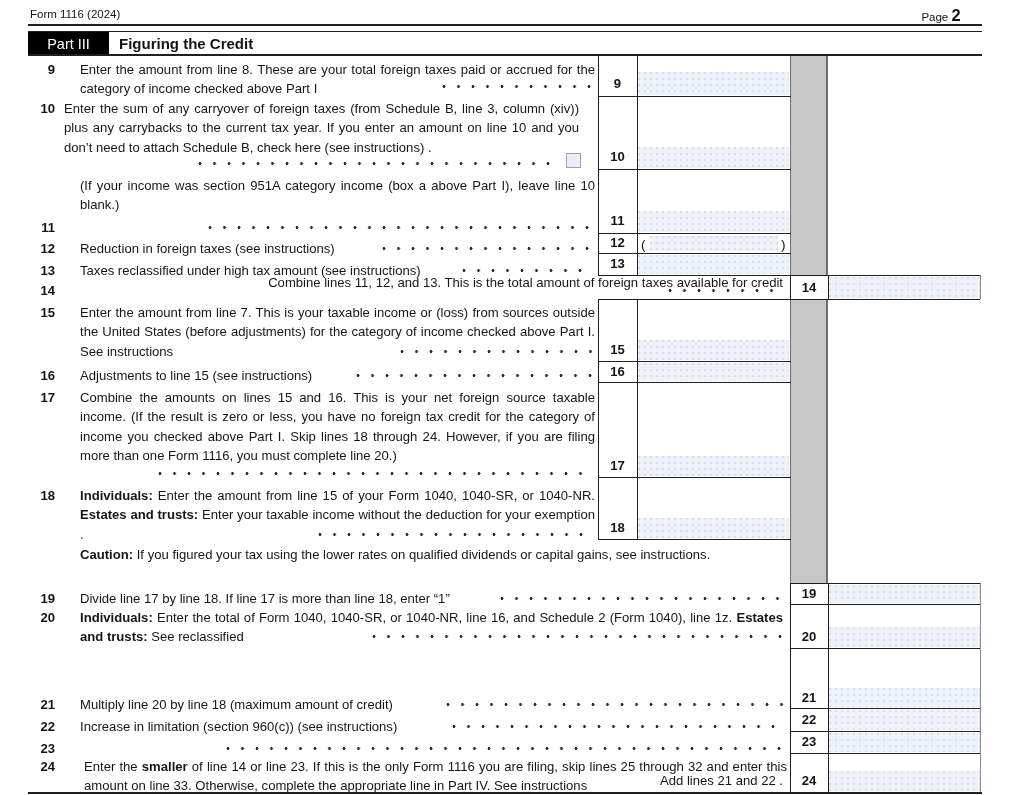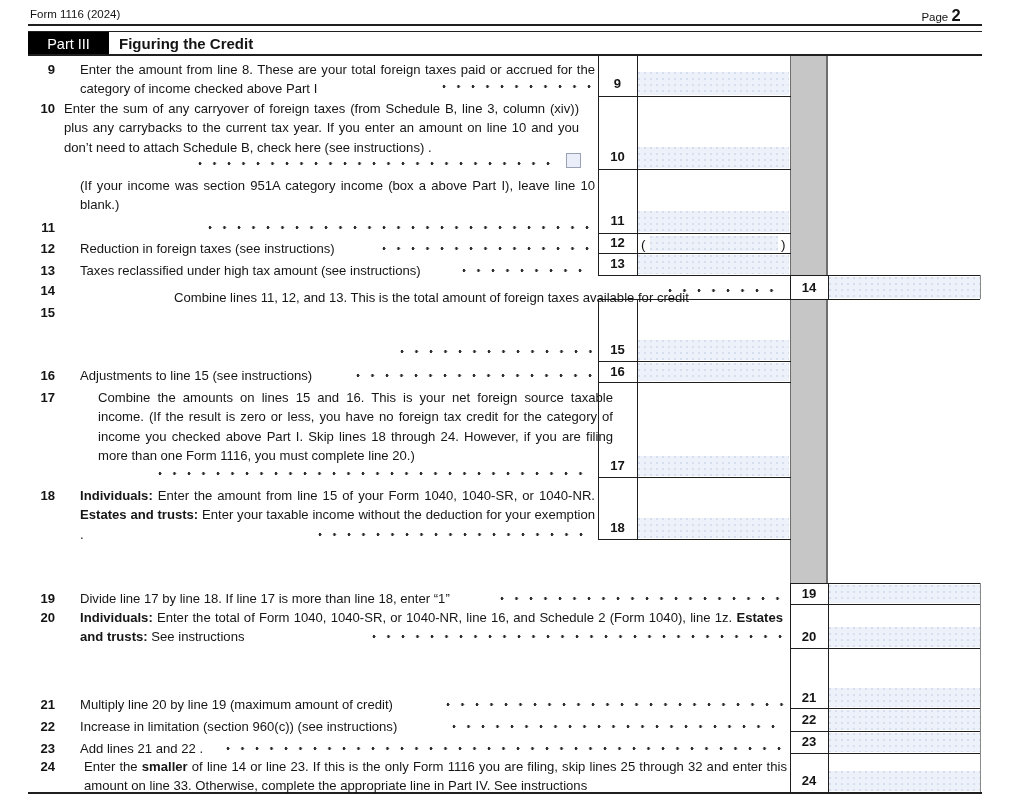--- a/index.html
+++ b/index.html
@@ -138,74 +138,81 @@
   </div>
   <div class="dots" style="left:382px;top:246px;width:210px;"></div>
 
   <div class="num" style="left:28px;top:261px;">13</div>
   <div class="item" style="left:80px;top:261px;width:515px;">
     <span>Taxes reclassified under high tax amount (see instructions)</span>
   </div>
   <div class="dots" style="left:462px;top:268px;width:130px;"></div>
 
   <div class="num" style="left:28px;top:281px;">14</div>
-  <div class="item" style="left:80px;top:288px;width:703px;text-align:center;">
+  <div class="item" style="left:80px;top:273px;width:703px;text-align:right;">
     <span>Combine lines 11, 12, and 13. This is the total amount of foreign taxes available for credit</span>
   </div>
   <div class="dots" style="left:668px;top:288px;width:116px;"></div>
 
   <div class="num" style="left:28px;top:303px;">15</div>
+  <div class="item" style="left:80px;top:303px;width:515px;">
+    <span>Enter the amount from line 7. This is your taxable income or (loss) from sources outside the United States (before adjustments) for the category of income checked above Part I. See instructions</span>
+  </div>
   <div class="dots" style="left:400px;top:349px;width:192px;"></div>
 
   <div class="num" style="left:28px;top:366px;">16</div>
   <div class="item" style="left:80px;top:366px;width:515px;">
     <span>Adjustments to line 15 (see instructions)</span>
   </div>
   <div class="dots" style="left:356px;top:373px;width:236px;"></div>
 
   <div class="num" style="left:28px;top:388px;">17</div>
-  <div class="item" style="left:80px;top:388px;width:515px;margin-left:18px;">
+  <div class="item" style="left:80px;top:388px;width:515px;">
     <span>Combine the amounts on lines 15 and 16. This is your net foreign source taxable income. (If the result is zero or less, you have no foreign tax credit for the category of income you checked above Part I. Skip lines 18 through 24. However, if you are filing more than one Form 1116, you must complete line 20.)</span>
   </div>
   <div class="dots" style="left:158px;top:471px;width:434px;"></div>
 
   <div class="num" style="left:28px;top:486px;">18</div>
   <div class="item" style="left:80px;top:486px;width:515px;">
     <b>Individuals: </b><span>Enter the amount from line 15 of your Form 1040, 1040-SR, or 1040-NR. </span><b>Estates and trusts: </b><span>Enter your taxable income without the deduction for your exemption .</span>
   </div>
   <div class="dots" style="left:318px;top:532px;width:274px;"></div>
 
+  <div class="item" style="left:80px;top:545px;width:703px;">
+    <b></b>
+    <b>Caution: </b><span>If you figured your tax using the lower rates on qualified dividends or capital gains, see instructions.</span>
+  </div>
 
   <div class="num" style="left:28px;top:589px;">19</div>
   <div class="item" style="left:80px;top:589px;width:703px;text-align:left;">
     <span>Divide line 17 by line 18. If line 17 is more than line 18, enter “1”</span>
   </div>
   <div class="dots" style="left:500px;top:596px;width:284px;"></div>
 
   <div class="num" style="left:28px;top:608px;">20</div>
   <div class="item" style="left:80px;top:608px;width:703px;">
-    <b>Individuals: </b><span>Enter the total of Form 1040, 1040-SR, or 1040-NR, line 16, and Schedule 2 (Form 1040), line 1z. </span><b>Estates and trusts: </b><span>See instructions</span>
+    <b>Individuals: </b><span>Enter the total of Form 1040, 1040-SR, or 1040-NR, line 16, and Schedule 2 (Form 1040), line 1z. </span><b>Estates and trusts: </b><span>See reclassified</span>
   </div>
   <div class="dots" style="left:372px;top:634px;width:412px;"></div>
 
 
   <div class="num" style="left:28px;top:695px;">21</div>
   <div class="item" style="left:80px;top:695px;width:703px;text-align:left;">
-    <span>Multiply line 20 by line 19 (maximum amount of credit)</span>
+    <span>Multiply line 20 by line 18 (maximum amount of credit)</span>
   </div>
   <div class="dots" style="left:446px;top:702px;width:338px;"></div>
 
   <div class="num" style="left:28px;top:717px;">22</div>
   <div class="item" style="left:80px;top:717px;width:703px;text-align:left;">
     <span>Increase in limitation (section 960(c)) (see instructions)</span>
   </div>
   <div class="dots" style="left:452px;top:724px;width:332px;"></div>
 
   <div class="num" style="left:28px;top:739px;">23</div>
-  <div class="item" style="left:80px;top:739px;width:703px;text-align:left;">
+  <div class="item" style="left:80px;top:771px;width:703px;text-align:right;">
     <span>Add lines 21 and 22 .</span>
   </div>
   <div class="dots" style="left:226px;top:746px;width:558px;"></div>
 
   <div class="num" style="left:28px;top:757px;">24</div>
   <div class="item" style="left:84px;top:757px;width:703px;">
     <span>Enter the </span><b>smaller</b><span> of line 14 or line 23. If this is the only Form 1116 you are filing, skip lines 25 through 32 and enter this amount on line 33. Otherwise, complete the appropriate line in Part IV. See instructions</span>
   </div>
 
 </div>

